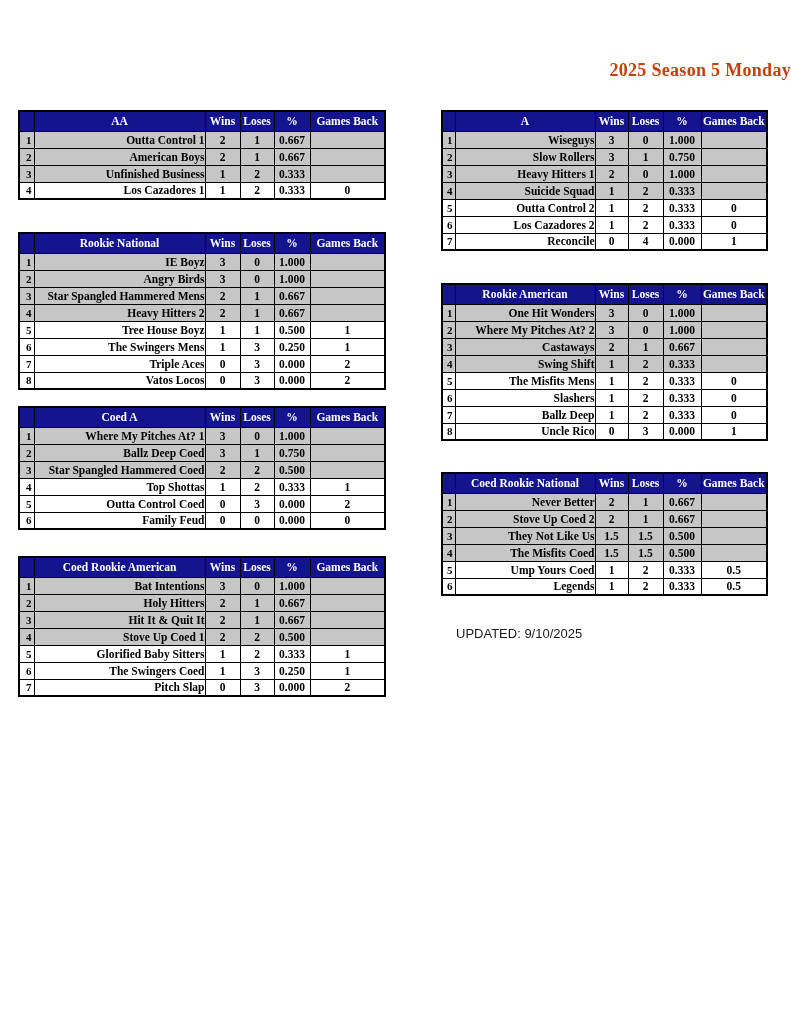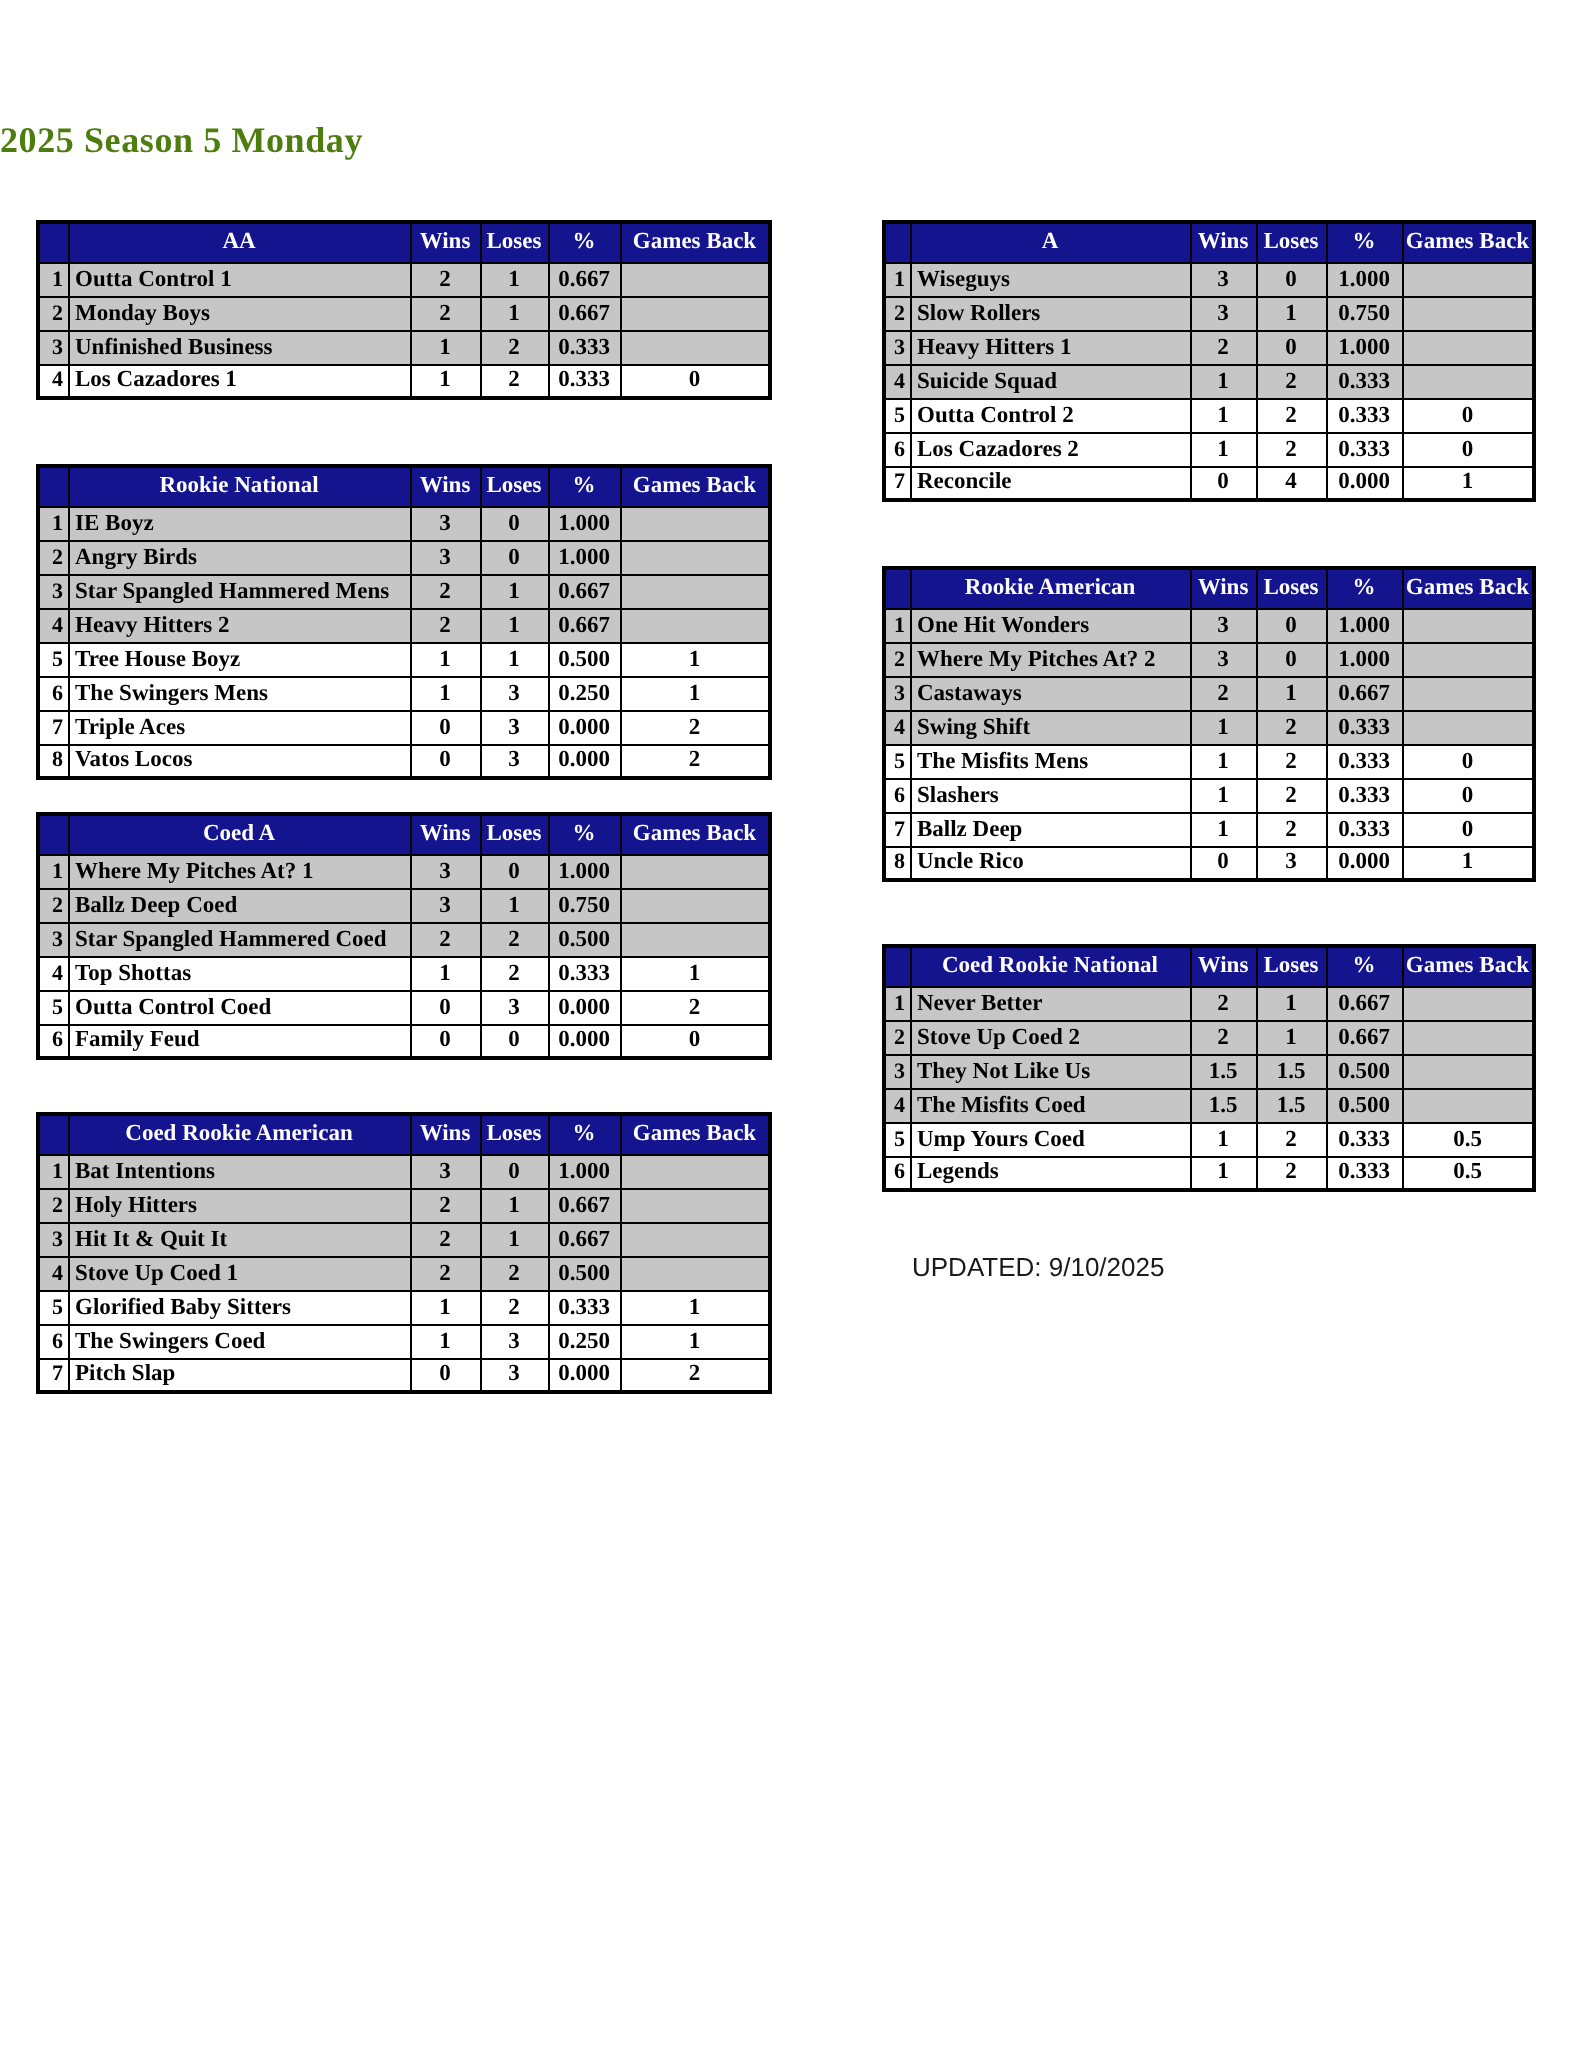--- a/index.html
+++ b/index.html
@@ -13,22 +13,22 @@
   .page {
     position:relative;
     width:791px; height:1024px;
     background:#ffffff;
     font-family:"Liberation Serif","DejaVu Serif",serif;
     margin:0 auto;
     overflow:hidden;
   }
   .page-title {
     position:absolute; top:60px; left:0; width:100%;
-    text-align:left;
-    font-size:18px; font-weight:bold; color:#4d7c0f;
+    text-align:right;
+    font-size:18px; font-weight:bold; color:#c2410c;
     letter-spacing:0.3px;
   }
   .table-wrap { position:absolute; }
   .side-left  { width:328px; }
   .side-right { width:327px; }
 
   .pos-aa                   { top:110px; left:18px;  }
   .pos-rookie-national      { top:232px; left:18px;  }
   .pos-coed-a               { top:406px; left:18px;  }
   .pos-coed-rookie-american { top:556px; left:18px;  }
@@ -71,21 +71,21 @@
   tbody td {
     height:17px;
     font-size:11.5px;
     font-weight:bold;
     color:#000;
     text-align:center;
     vertical-align:middle;
     background:#ffffff;
   }
   tbody tr.shaded td { background:var(--shaded-row); }
-  tbody td.team { text-align:left; padding-left:3px;margin-left:39px; }
+  tbody td.team { text-align:right; padding-left:3px;margin-left:39px; }
   tbody td.rank { text-align:right; padding-right:2px; font-size:11px; }
 
   .updated {
     position:absolute; left:456px; top:626px;
     font-family:"Liberation Sans","DejaVu Sans",sans-serif;
     font-size:13px; color:#1a1a1a;
   }
 </style>
 </head>
 <body>
@@ -118,21 +118,21 @@
           <tr class="shaded">
             <td class="rank">1</td>
             <td class="team">Outta Control 1</td>
             <td class="num">2</td>
             <td class="num">1</td>
             <td class="num">0.667</td>
             <td class="num"></td>
           </tr>
           <tr class="shaded">
             <td class="rank">2</td>
-            <td class="team">Monday Boys</td>
+            <td class="team">American Boys</td>
             <td class="num">2</td>
             <td class="num">1</td>
             <td class="num">0.667</td>
             <td class="num"></td>
           </tr>
           <tr class="shaded">
             <td class="rank">3</td>
             <td class="team">Unfinished Business</td>
             <td class="num">1</td>
             <td class="num">2</td>

